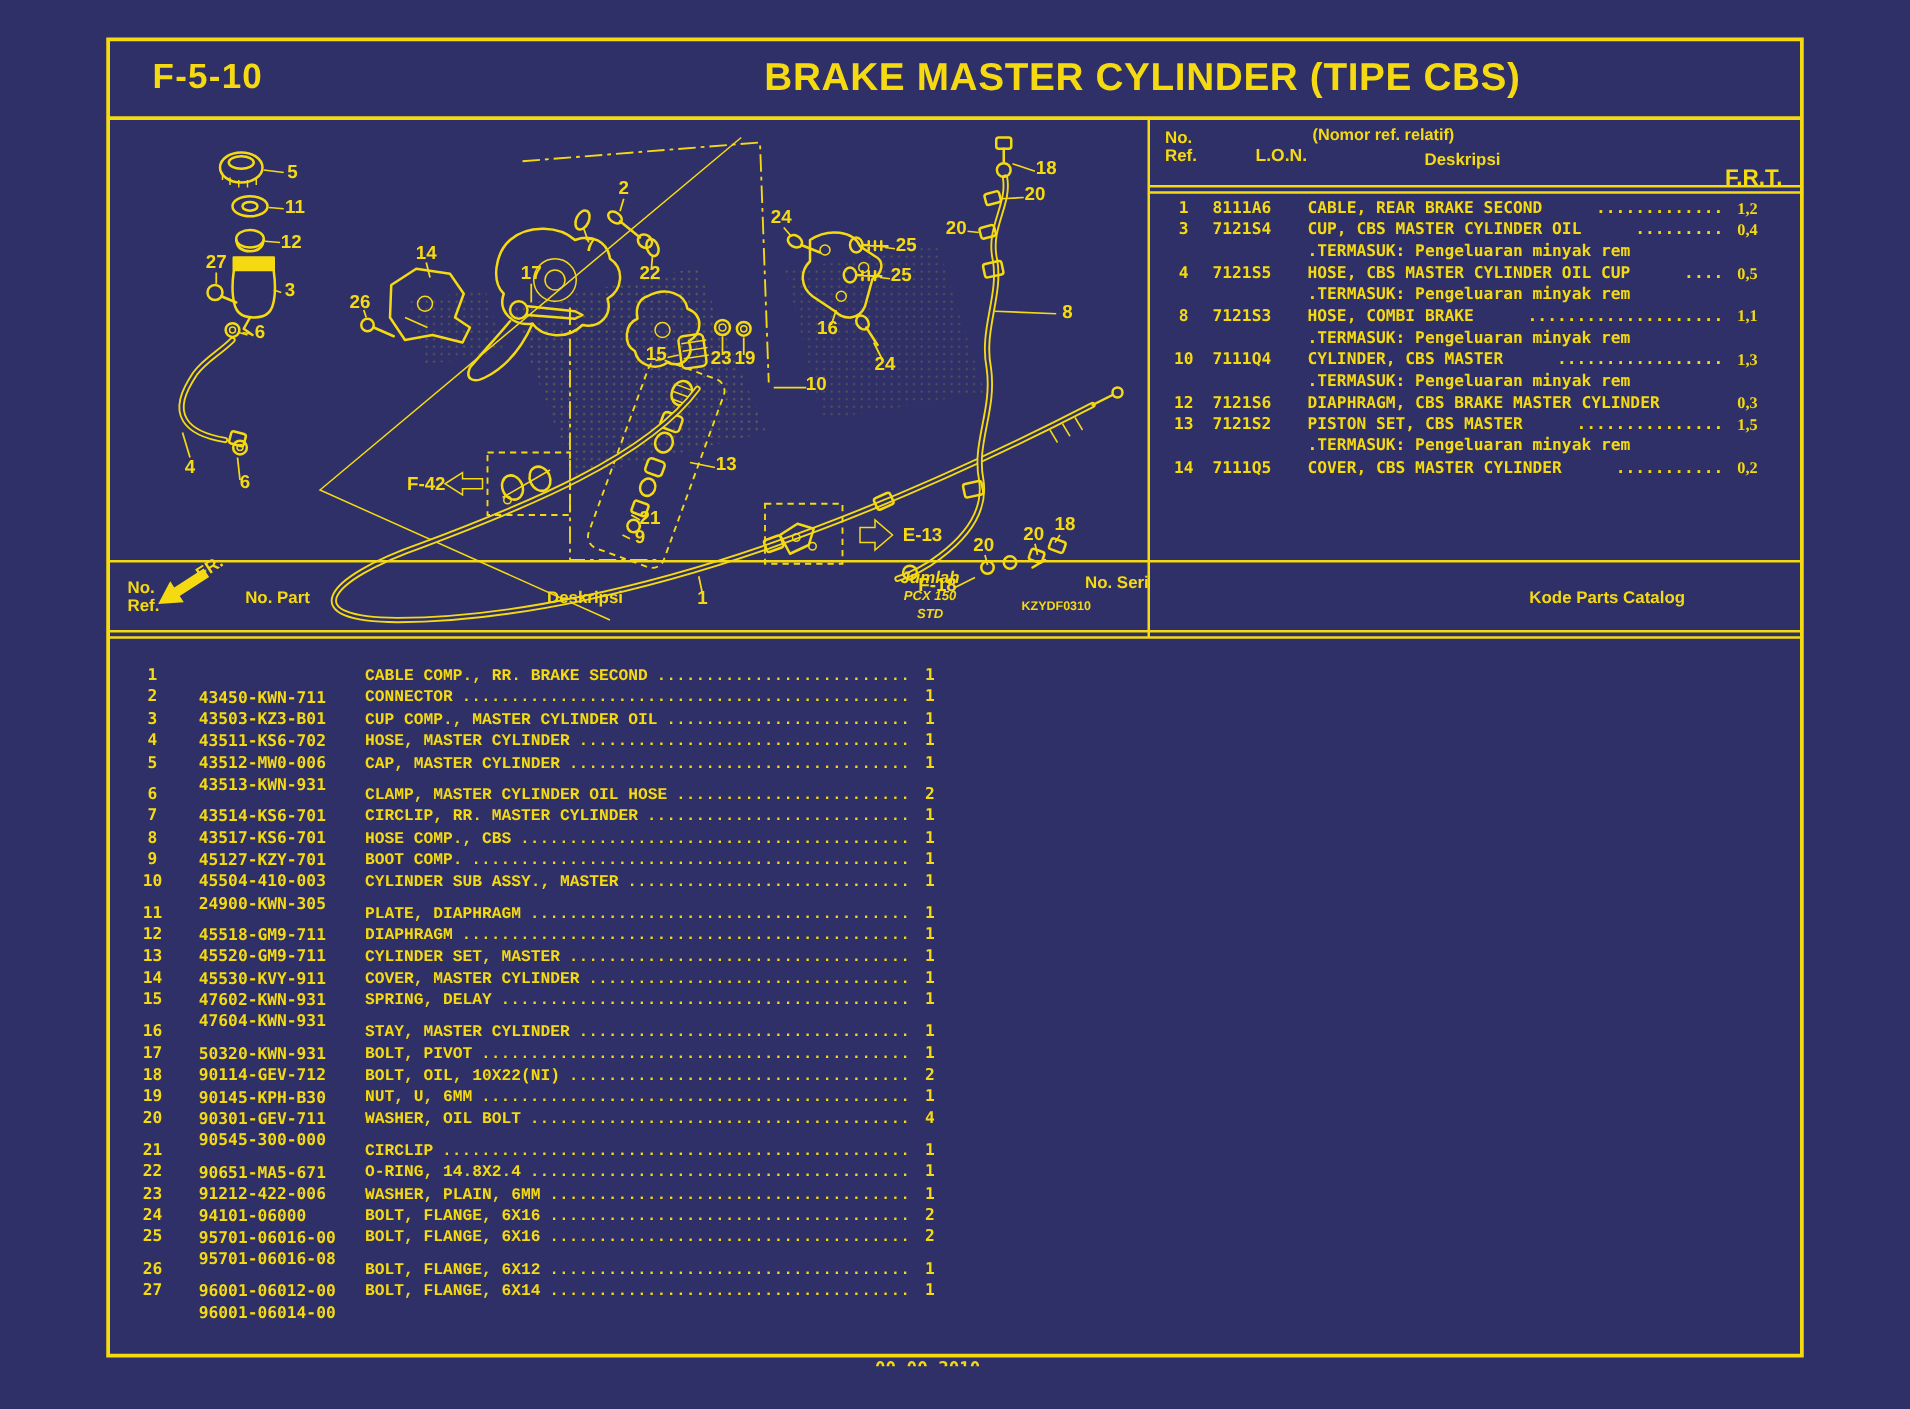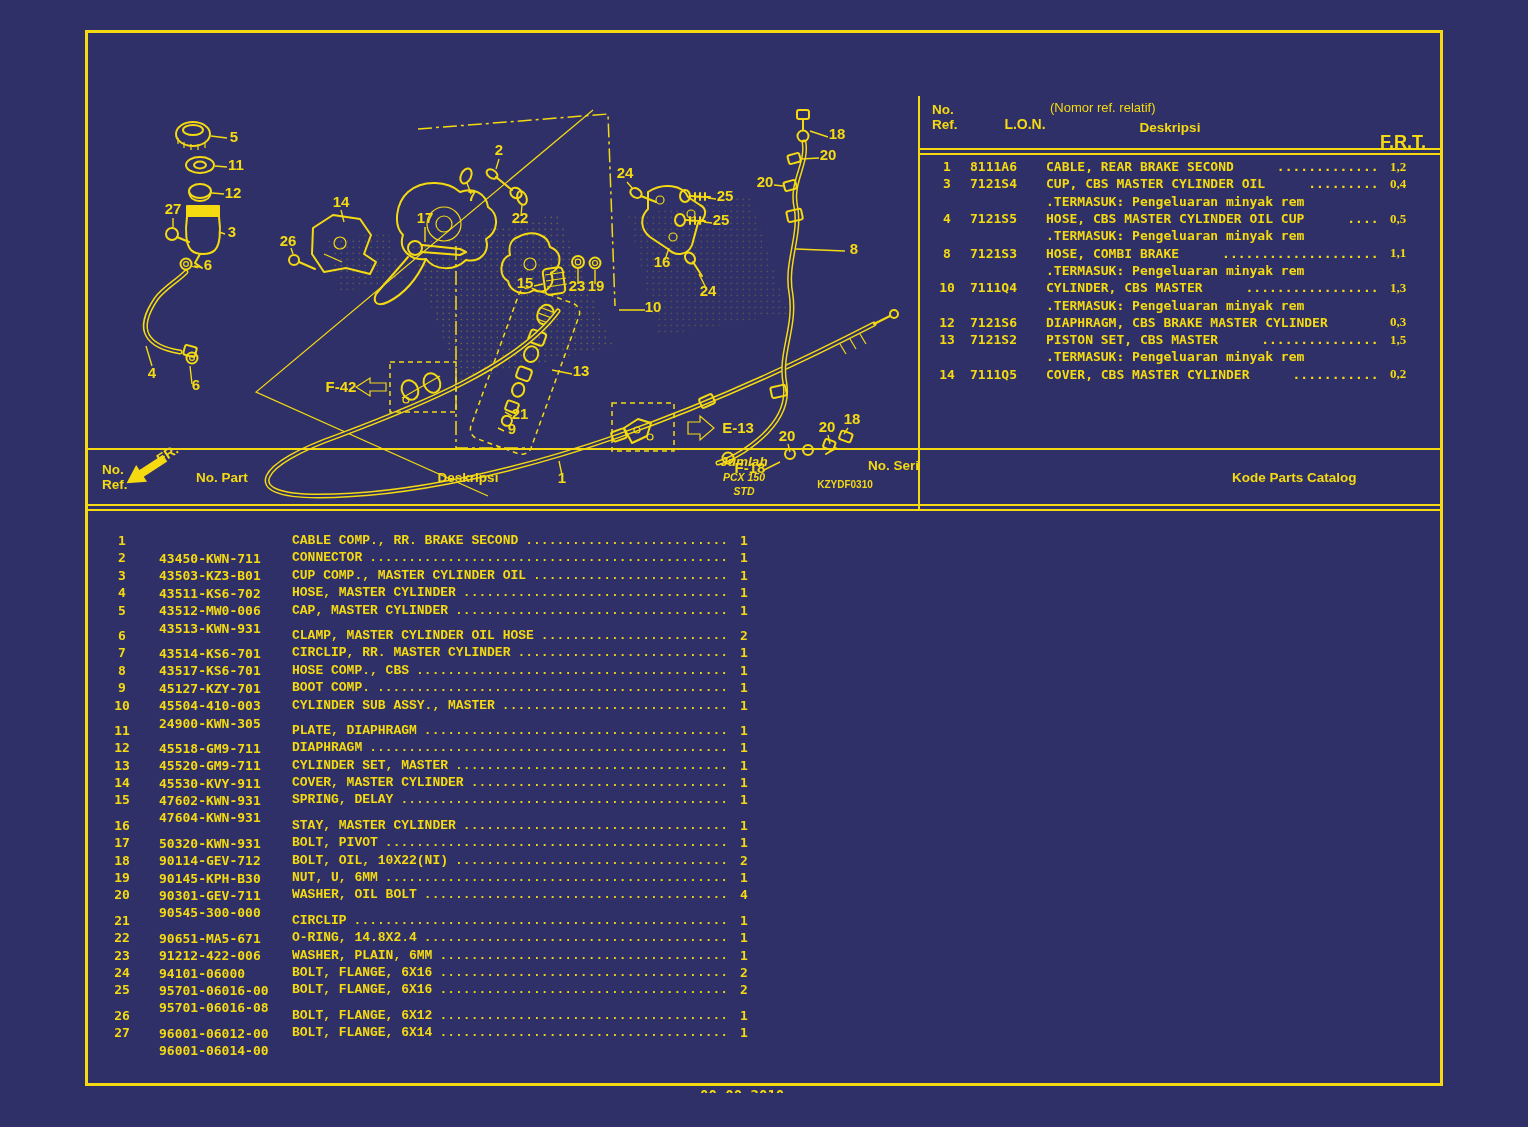--- a/index.html
+++ b/index.html
@@ -11,21 +11,21 @@
   .hdr{position:absolute;left:0;top:0;right:0;height:60px;border-bottom:3px solid var(--yl);}
   .pagecode{position:absolute;left:34px;top:12px;font-size:28px;font-weight:bold;letter-spacing:1px;}
   .ptitle{position:absolute;left:300px;right:0;top:11px;text-align:center;font-size:31px;font-weight:bold;letter-spacing:.5px;}
   
   .mid{position:absolute;left:0;top:63px;right:0;height:414px;}
   .diagram{position:absolute;left:0;top:0;width:830px;height:414px;}
   .refpanel{position:absolute;left:830px;top:0;right:0;height:414px;border-left:2px solid var(--yl);}
   .refhead{position:absolute;left:0;top:0;right:0;height:52px;font-weight:bold;font-size:13.5px;}
   .rh-ref{position:absolute;left:12px;top:6px;line-height:15px;}
   .rh-lon{position:absolute;left:70px;top:20px;width:70px;text-align:center;font-size:14px;}
-  .rh-desc1{position:absolute;left:130px;top:4px;font-size:13px;font-weight:normal;}
+  .rh-desc1{position:absolute;left:130px;top:4px;font-size:13px;font-weight:bold;}
   .rh-desc2{position:absolute;left:130px;width:240px;top:24px;text-align:center;}
   .rh-frt{position:absolute;right:14px;top:36px;font-size:18px;}
   .dbl1{position:absolute;left:0;right:0;top:52px;height:2px;background:var(--yl);}
   .dbl2{position:absolute;left:0;right:0;top:57px;height:2px;background:var(--yl);}
   #ref-rows{position:absolute;left:0;top:62px;right:0;}
   .rrow{display:grid;grid-template-columns:34px 82px 332px 54px;padding-left:10px;height:17.3px;align-items:center;}
   .mono{font-family:"DejaVu Sans Mono",monospace;font-weight:bold;font-size:13px;color:var(--yl);}
   .rrow .c-ref{text-align:center;}
   .rrow .c-lon{padding-left:6px;}
   .rrow .c-desc{display:flex;overflow:hidden;white-space:pre;gap:36px;}
@@ -33,21 +33,21 @@
   .dots{flex:1;overflow:hidden;white-space:nowrap;margin-left:7px;}
   .dots::before{content:"...................................................................";}
   
   .pthead{position:absolute;left:0;top:415px;right:0;height:56px;border-top:2px solid var(--yl);font-weight:bold;font-size:13.5px;}
   .ph-ref{position:absolute;left:14px;top:12px;line-height:15px;}
   .ph-part{position:absolute;left:60px;width:148px;top:20px;text-align:center;}
   .ph-desc{position:absolute;left:290px;width:180px;top:20px;text-align:center;}
   .ph-jml{position:absolute;left:606px;width:100px;top:4px;text-align:center;line-height:16px;font-style:italic;}
   .ph-jml .sm{font-size:10.5px;line-height:14px;}
   .ph-seri{position:absolute;left:780px;width:140px;top:8px;text-align:left;}
-  .ph-kode{position:absolute;left:1144px;width:180px;top:20px;text-align:left;}
+  .ph-kode{position:absolute;left:1080px;width:180px;top:20px;text-align:right;}
   .dbl3{position:absolute;left:0;right:0;top:471px;height:2px;background:var(--yl);}
   .dbl4{position:absolute;left:0;right:0;top:476px;height:2px;background:var(--yl);}
   #parts-body{position:absolute;left:0;top:482px;right:0;bottom:2px;overflow:hidden;}
   .pgroup{margin-bottom:8px;}
   .prow{display:grid;grid-template-columns:44px 148px 436px 32px auto;padding-left:12px;height:17.4px;align-items:center;}
   .prow .c-ref{text-align:center;}
   .prow .c-part{padding-left:15px;margin-top:36px;}
   .prow .c-desc{display:flex;overflow:hidden;white-space:pre;font-family:Liberation Mono, monospace;}
   .prow .c-qty{text-align:center;}
   
@@ -63,20 +63,24 @@
   .dash{stroke:var(--yl);stroke-width:1.5;fill:none;stroke-dasharray:5 4;}
   .dashdot{stroke:var(--yl);stroke-width:1.5;fill:none;stroke-dasharray:14 4 3 4;}
   .fillY{fill:var(--yl);stroke:none;}
 </style>
 </head>
 <body>
 
 <div class="page">
   <div class="frame">
 
+    <div class="hdr">
+      <div class="pagecode">F-5-10</div>
+      <div class="ptitle">BRAKE MASTER CYLINDER (TIPE CBS)</div>
+    </div>
 
     <div class="mid">
 
       <div class="diagram">
         <svg width="830" height="414" viewBox="0 0 830 414">
           <defs>
             <pattern id="stip" width="6" height="6" patternUnits="userSpaceOnUse">
               <circle cx="1.3" cy="1.3" r="0.9" fill="#f5da12" opacity="0.55"></circle>
             </pattern>
           </defs>

